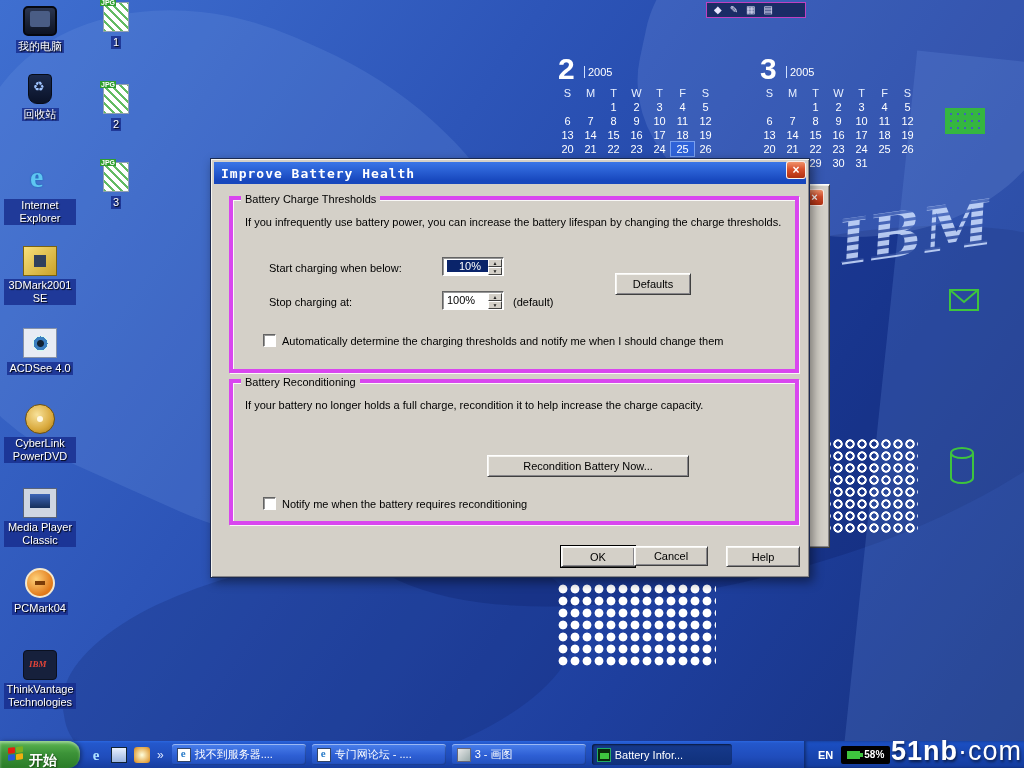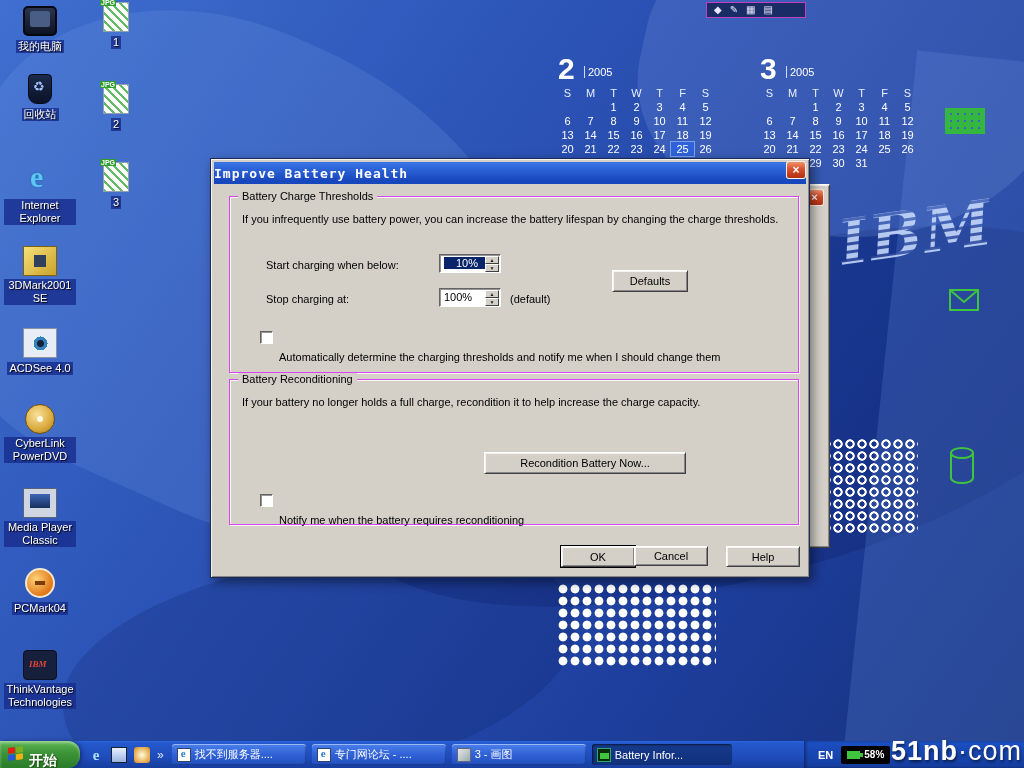--- a/index.html
+++ b/index.html
@@ -79,46 +79,46 @@
     background:linear-gradient(#f0926a,#d04a2a 45%,#b03010); border:1px solid rgba(255,255,255,.85);
     color:#fff; font-size:11px; font-weight:bold; text-align:center; line-height:15px; }
 
   
   .dialog { position:absolute; left:210px; top:158px; width:600px; height:420px; z-index:10;
     background:#d4d0c8; border:1px solid #1b2a50;
     box-shadow:inset 1px 1px 0 #f5f4f0, inset -1px -1px 0 #87868a, 3px 4px 10px rgba(0,0,0,.45);
     font-size:11px; color:#000; }
   .titlebar { position:absolute; left:3px; right:3px; top:3px; height:22px;
     background:linear-gradient(180deg,#3a76e8,#1747bd 85%); display:flex; align-items:center; }
-  .title-text { color:#fff; font:bold 13px "DejaVu Sans Mono", monospace; letter-spacing:1px; }
+  .title-text { color:#fff; font:bold 13px "DejaVu Sans Mono", monospace; letter-spacing:1px; padding-left:7px; }
   .close-btn { position:absolute; right:3px; top:2px; width:20px; height:18px; border-radius:3px;
     background:linear-gradient(#f0926a,#d8502c 45%,#b03010); border:1px solid rgba(255,255,255,.9);
     color:#fff; font-size:12px; font-weight:bold; text-align:center; line-height:16px; cursor:pointer; }
-  .group { position:absolute; border:1px solid #d946ef; box-shadow:inset 1px 1px 0 rgba(255,255,255,.85), 1px 1px 0 rgba(255,255,255,.85); }
+  .group { position:absolute; border:4px solid #d946ef; box-shadow:inset 1px 1px 0 rgba(255,255,255,.85), 1px 1px 0 rgba(255,255,255,.85); }
   .group-title { position:absolute; top:-7px; left:8px; background:#d4d0c8; padding:0 4px; }
   .g1 { left:18px; top:37px; width:570px; height:177px; }
   .g2 { left:18px; top:220px; width:570px; height:146px; }
   .desc { position:absolute; left:12px; top:16px; width:545px; }
   .fld-label { position:absolute; }
   .spin-input { position:absolute; width:62px; height:19px; background:#fff;
     border:1px solid #636363; border-bottom-color:#fff; border-right-color:#fff;
     box-shadow:inset 1px 1px 0 rgba(64,64,64,.55); padding:2px 16px 0 4px; }
   .spin-input .sel { background:#0a246a; color:#fff; padding:0 12px; }
   .spin-btns { position:absolute; right:1px; top:1px; width:14px; height:16px; display:flex; flex-direction:column; }
   .spin-btns span { flex:1; background:#d4d0c8; border:1px solid #404040; border-top-color:#fff; border-left-color:#fff;
     font-size:5px; line-height:6px; text-align:center; color:#222; }
   .suffix { position:absolute; }
   .cbtn { position:absolute; background:#d4d0c8; border:1px solid #404040; border-top-color:#fff; border-left-color:#fff;
     box-shadow:inset 1px 1px 0 #f5f4f0, inset -1px -1px 0 #87868a;
     font-size:11px; display:flex; align-items:center; justify-content:center; cursor:pointer; }
   .cbtn.default { box-shadow:inset 1px 1px 0 #f5f4f0, inset -1px -1px 0 #87868a, 0 0 0 1px #000; }
   .chk { position:absolute; width:13px; height:13px; background:#fff;
     border:1px solid #636363; border-bottom-color:#fff; border-right-color:#fff;
     box-shadow:inset 1px 1px 0 rgba(64,64,64,.55); cursor:pointer; }
-  .chk-label { position:absolute; width:505px;margin-top:19px; }
+  .chk-label { position:absolute; width:505px; }
 
   
   .float-bar { position:absolute; left:706px; top:2px; width:100px; height:16px; z-index:30;
     background:#1a2c66; border:1px solid #c040c0; display:flex; align-items:center; gap:8px; padding:0 7px; }
   .float-bar span { color:#e8e8ff; font-size:10px; line-height:14px; }
 
   
   .taskbar { position:absolute; left:0; top:741px; width:1024px; height:27px; z-index:30;
     background:linear-gradient(#2a66e0,#2458cc 8%,#1f4cbb 60%,#163d9e); display:flex; align-items:center; }
   .start-btn { width:80px; height:27px; border-radius:0 12px 12px 0;

